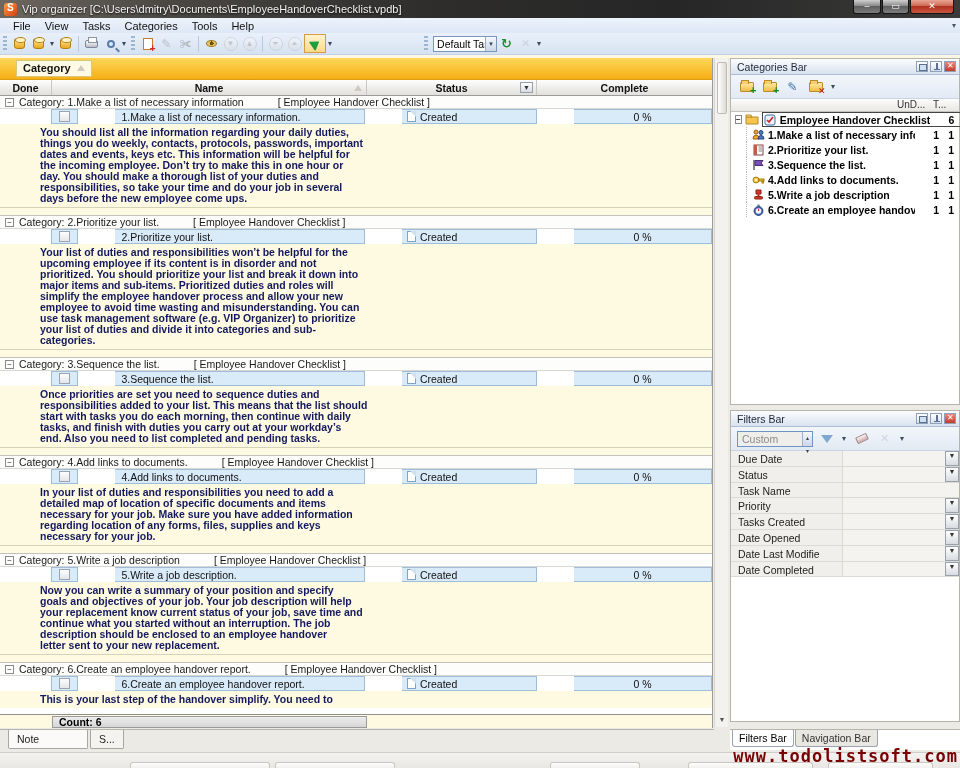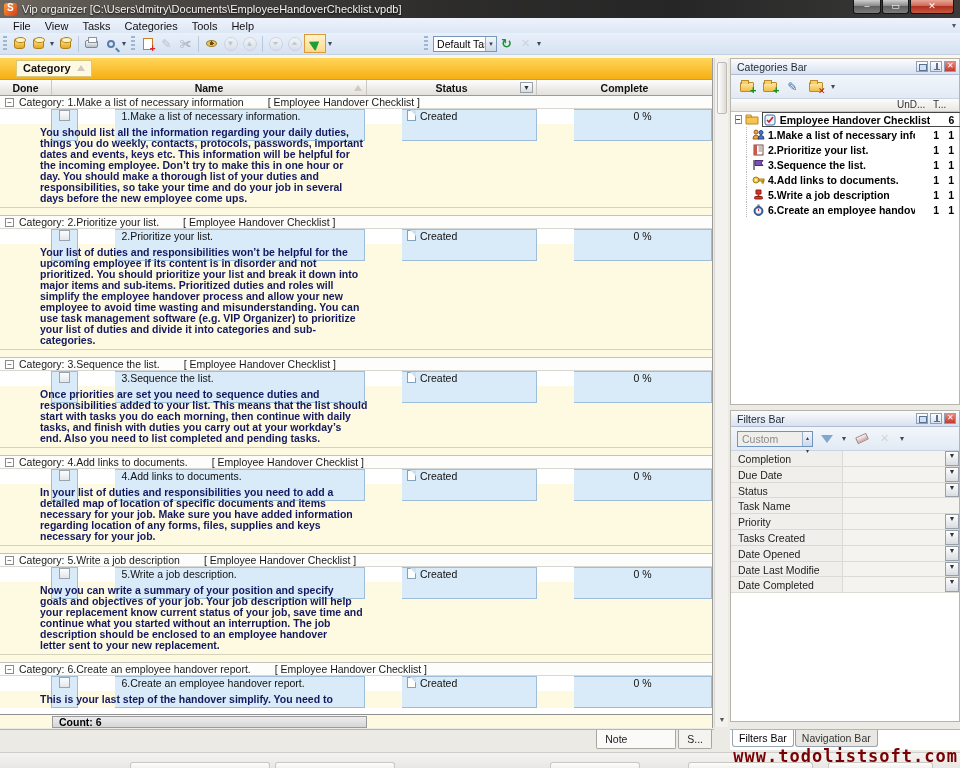--- a/index.html
+++ b/index.html
@@ -64,25 +64,25 @@
   .col-header > div { display:flex; align-items:center; justify-content:center; border-right:1px solid #C9C8C4; position:relative; }
   .ch-done { width:52px; } .ch-name { width:315px; } .ch-status { width:170px; } .ch-complete { width:175px; border-right:none !important; }
   .ch-sort { position:absolute; right:4px; }
   .filter-btn { position:absolute; right:3px; width:13px; height:11px; border:1px solid #98a0aa; background:linear-gradient(#fff,#d8dce2); font-size:7px; color:#333; line-height:10px; text-align:center; }
 
   .grid-rows { position:relative; height:632px; overflow:hidden; background:#fff; }
   .group { border-top:1px solid #c2c1bd; }
   .group:first-child { border-top:none; }
   .group-header { height:13px; display:flex; align-items:center; background:#FDFDFB; border-bottom:1px solid #d8d7d3; font-size:10.5px; color:#1a1a1a; }
   .expand-box { width:9px; height:9px; border:1px solid #8a8a8a; background:#fff; color:#333; font-size:8px; line-height:7px; text-align:center; margin:0 5px 0 5px; }
-  .group-title { white-space:nowrap; }
+  .group-title { margin-right:10px; white-space:nowrap; }
   .group-bracket { color:#1a1a1a; white-space:nowrap;padding-left:24px; }
   .task-row { height:15px; display:flex; background:#fff; }
   .task-row .gutter { width:18px; }
-  .cellb { background:#D9EAF8; border:1px solid #9DBDD9; border-left:none; height:32px; display:flex; align-items:flex-start;margin-left:37px; }
+  .cellb { background:#D9EAF8; border:1px solid #9DBDD9; border-left:none; height:15px; display:flex; align-items:center;margin-left:37px; }
   .done-cell { width:34px; border-left:1px solid #9DBDD9; justify-content:center; }
   .name-cell { width:315px; padding-left:6px; font-size:10.5px; color:#111; }
   .status-cell { width:170px; padding-left:5px; gap:4px; font-size:10.5px; color:#111; }
   .complete-cell { width:175px; justify-content:center; font-size:10.5px; color:#111; }
   .checkbox { width:11px; height:11px; border:1px solid #9aa4ae; background:linear-gradient(#fdfdfd,#e3e6ea); }
   .doc-icon { width:9px; height:11px; background:#fff; border:1px solid #7ea3c4; position:relative; }
   .doc-icon::after { content:""; position:absolute; right:-1px; top:-1px; border:3px solid #cfe0ef; border-left-color:transparent; border-bottom-color:transparent; }
   .desc { background:#FDFAE1; color:#14195F; font-weight:bold; font-size:10.5px; line-height:11px; padding:3px 0 3px 40px; white-space:pre-line; width:713px; }
   .spacer-row { height:8px; background:#FDFAE1; border-top:1px solid #D6D3BC; }
   .count-row { position:absolute; left:0; bottom:0; width:713px; height:14px; background:#FDFAE1; border-top:1px solid #8f8f8f; }
@@ -134,21 +134,21 @@
   .fcombo .spin { position:absolute; right:0; top:0; width:10px; height:14px; border-left:1px solid #9bb0c8; background:linear-gradient(#f4f7fb,#ccd8e8); font-size:6px; text-align:center; line-height:13px; color:#33425a; }
   .funnel { width:0; height:0; border-left:6px solid transparent; border-right:6px solid transparent; border-top:8px solid #7FA7D0; position:relative; }
   .eraser { width:12px; height:7px; background:linear-gradient(#fef3f3,#cfa9a9); border:1px solid #9a8383; transform:rotate(-25deg); border-radius:1px; }
 
   
   .rb-tabs { position:absolute; left:730px; top:729px; width:230px; height:21px; background:#fff; border-top:1px solid #B7B4AC; display:flex; align-items:flex-start; padding-left:2px; }
   .rtab { height:17px; padding:2px 6px 0 6px; font-size:10.5px; border:1px solid #9AA4B2; border-top:none; background:#E9E7E2; color:#333; border-radius:0 0 3px 3px; margin-right:1px; }
   .rtab.active { background:#fff; color:#000; }
 
   
-  .lb-tabs { position:absolute; left:0; top:729px; width:714px; height:22px; background:#ECEAE5; border-top:1px solid #B7B4AC; display:flex; padding-left:8px;justify-content:flex-end; }
+  .lb-tabs { position:absolute; left:0; top:729px; width:714px; height:22px; background:#ECEAE5; border-top:1px solid #B7B4AC; display:flex; padding-left:8px; }
   .ltab { height:19px; border:1px solid #A8A6A0; border-top:none; background:#F4F3F0; padding:3px 8px 0 8px; font-size:10.5px; color:#222; margin-right:2px; border-radius:0 0 2px 2px; }
   .ltab.active { background:#FBFAF8; width:80px; }
 
   
   .bottom-strip { position:absolute; left:0; top:752px; width:960px; height:16px; background:linear-gradient(#F4F3F1,#E9E7E4); border-top:1px solid #CFCDC8; }
   .bs-btn { position:absolute; top:9px; height:7px; background:linear-gradient(#FDFDFD,#EFEEEC); border:1px solid #C9C7C2; border-bottom:none; border-radius:3px 3px 0 0; }
 
   .watermark { position:absolute; right:2px; top:746px; font-family:"DejaVu Sans Mono",monospace; font-weight:bold; font-size:17px; color:#7A0103; letter-spacing:1px; }
 
   svg { display:block; }
@@ -629,25 +629,20 @@
             <span class="eraser"></span>
           </span>
         <span class="tbi dis">
             <span class="xgray">✕</span>
           </span>
         <span class="caret">▾</span>
       </div>
 
       <div>
         <div class="filter-row">
-          <div class="f-label">Completion</div>
-          <div class="f-value"></div>
-          <div class="f-drop">▼</div>
-        </div>
-        <div class="filter-row">
           <div class="f-label">Due Date</div>
           <div class="f-value"></div>
           <div class="f-drop">▼</div>
         </div>
         <div class="filter-row">
           <div class="f-label">Status</div>
           <div class="f-value"></div>
           <div class="f-drop">▼</div>
         </div>
         <div class="filter-row">

